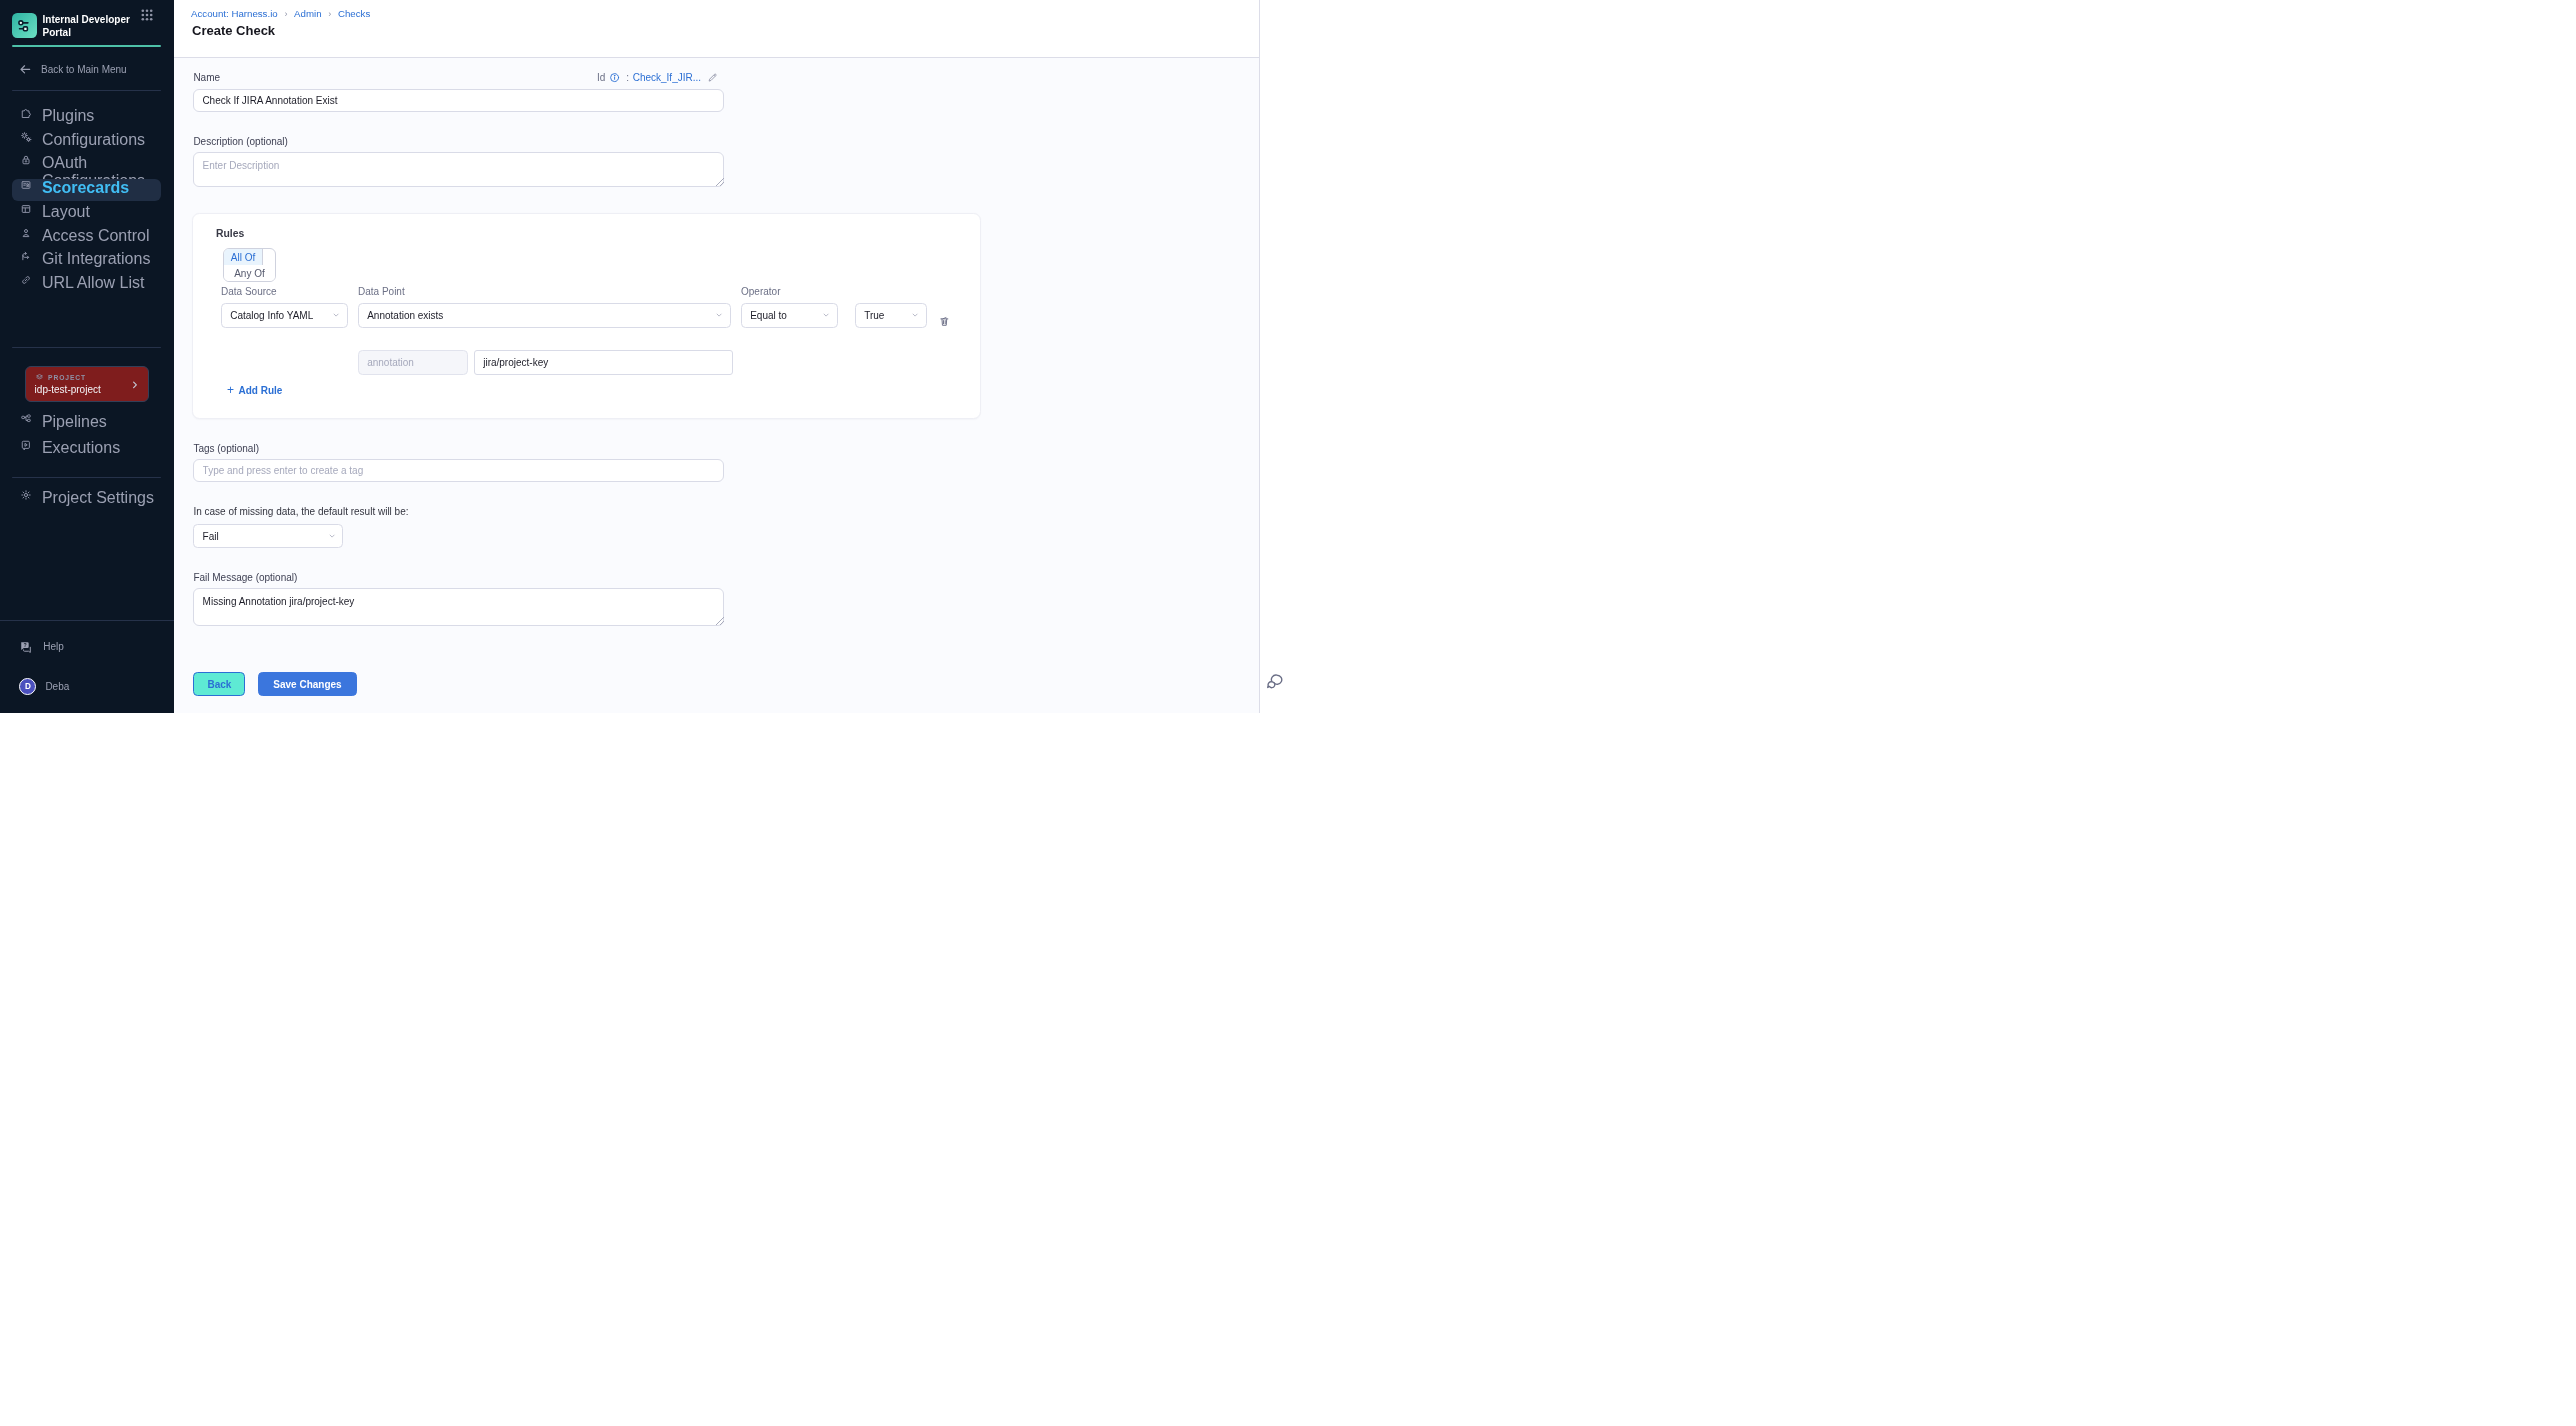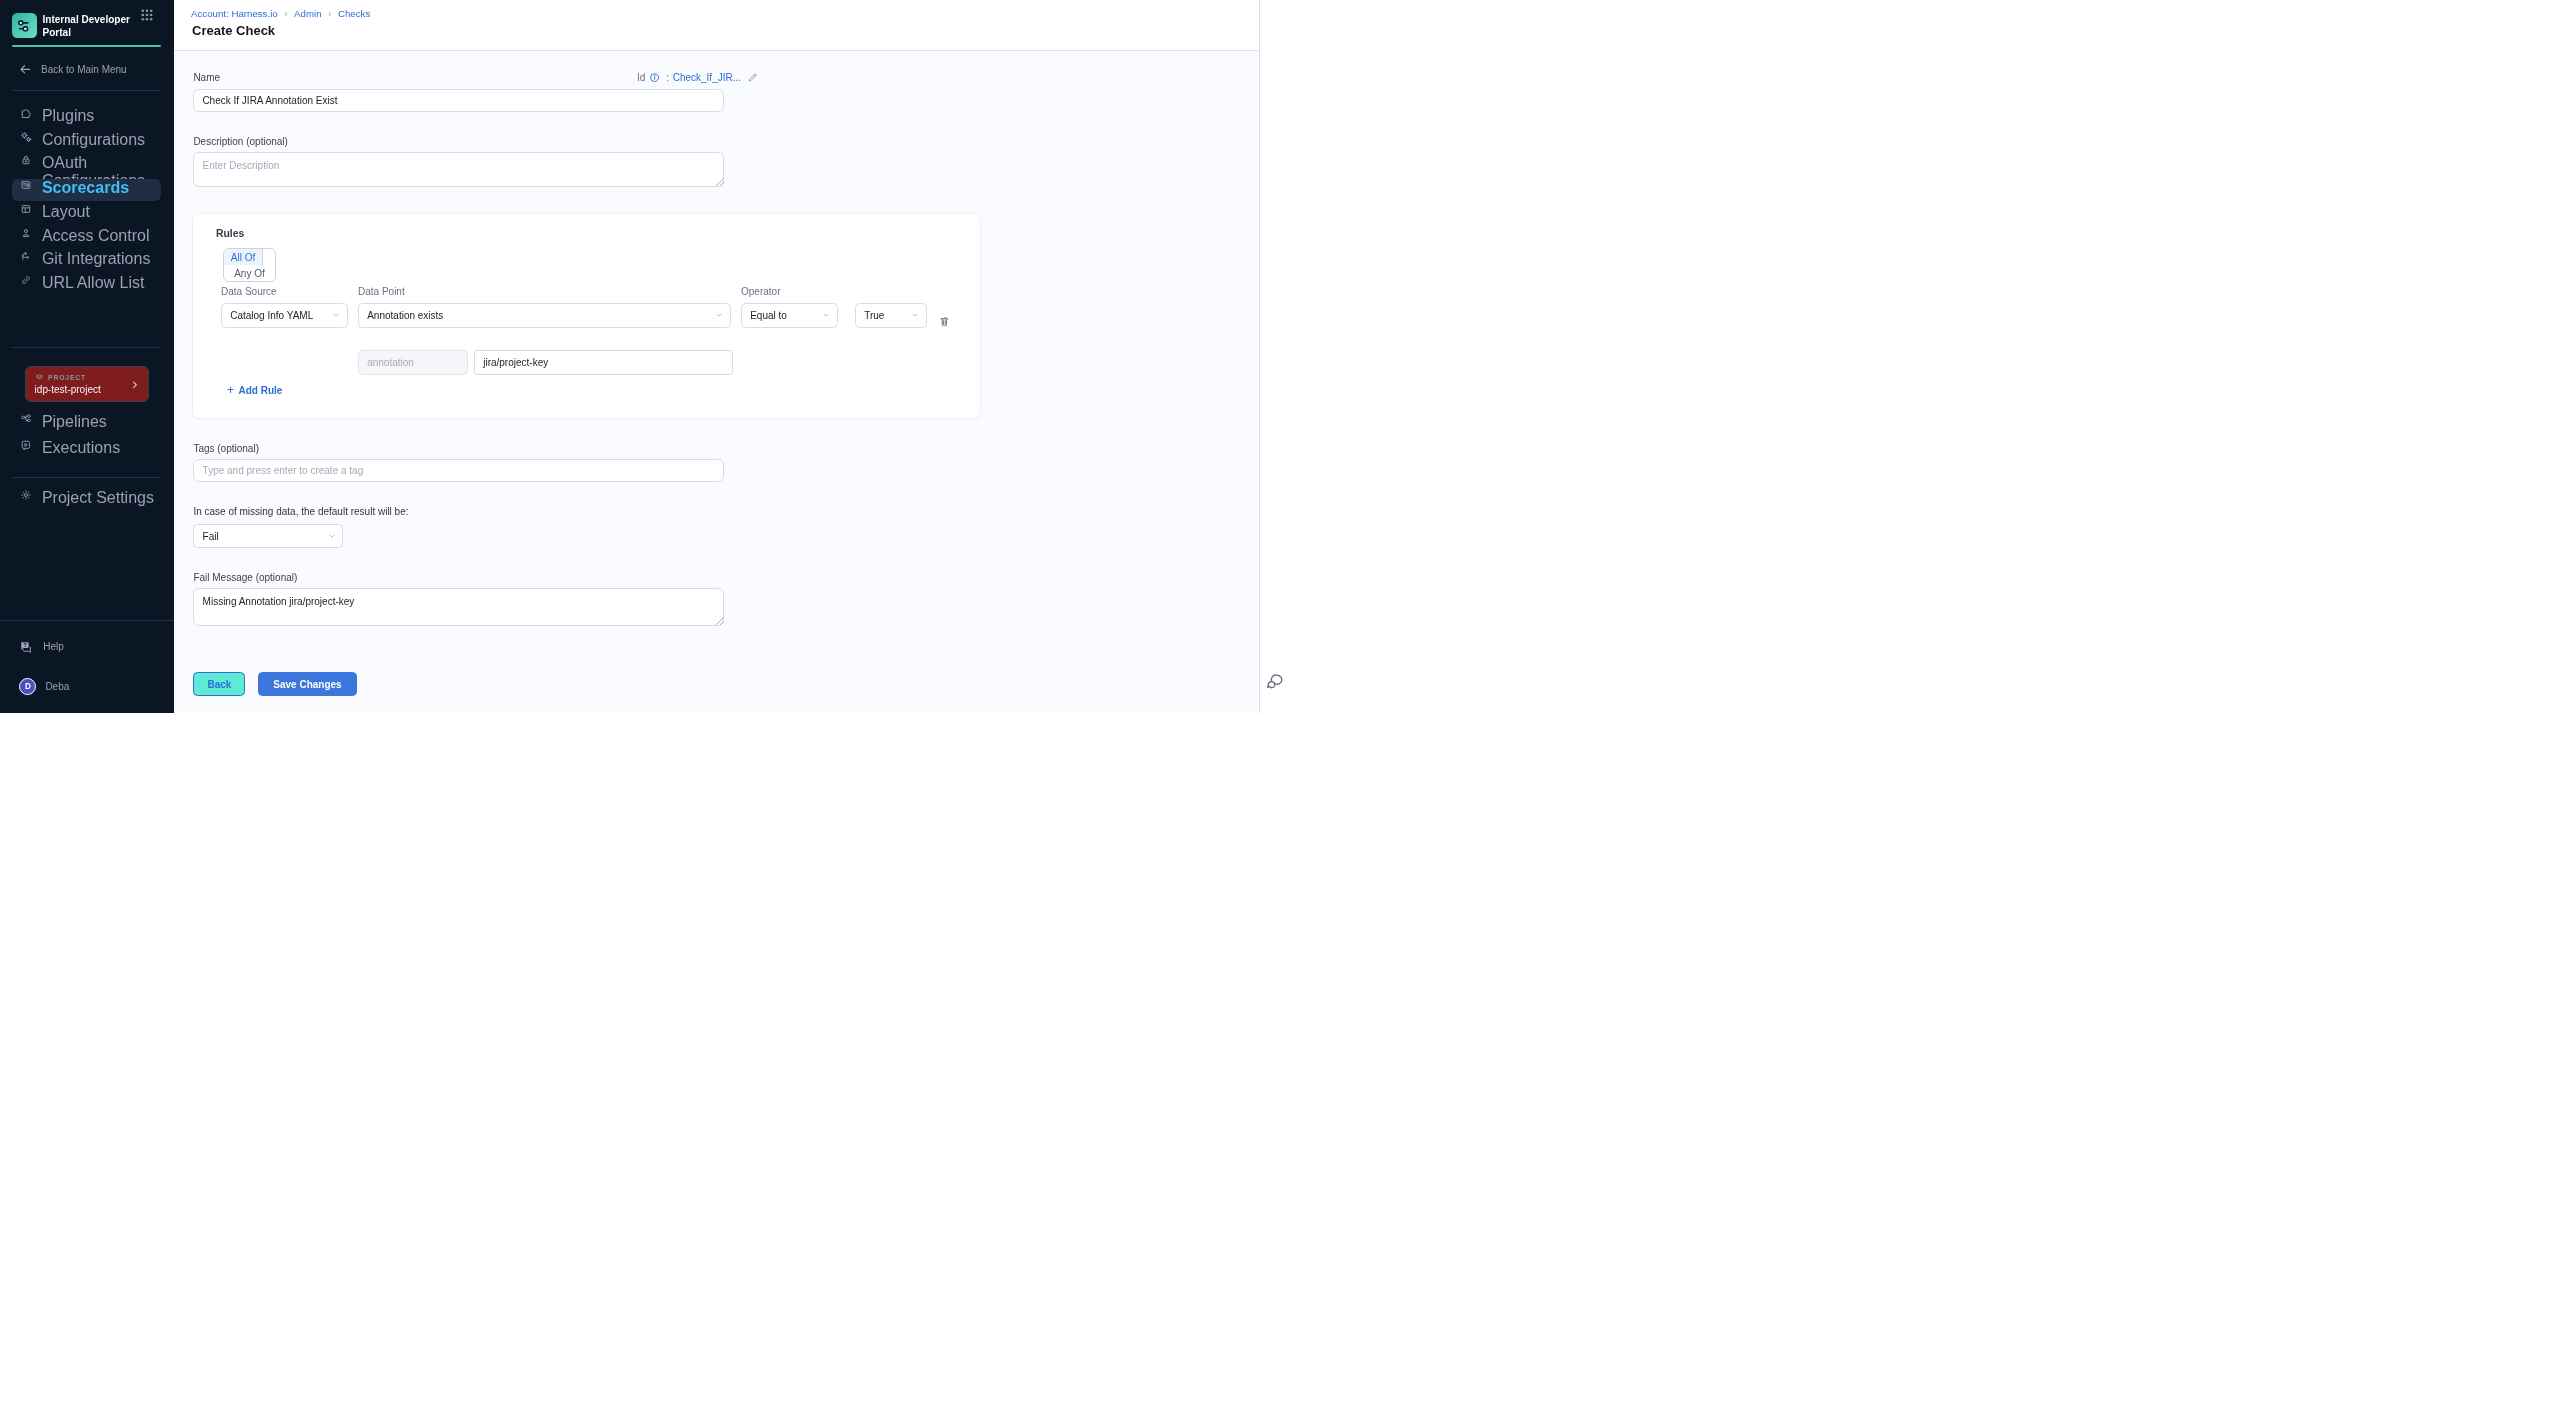--- a/index.html
+++ b/index.html
@@ -25,38 +25,38 @@
   .proj-row1 { display:flex; align-items:center; margin:6px 0 0 9px; color:#8E93A8; }
   .proj-label { font-size:6.7px; font-weight:700; letter-spacing:0.9px; margin-left:4.5px; }
   .proj-name { margin:2.2px 0 0 9px; color:#F4F5F8; font-size:10px; }
   .proj-chevron { position:absolute; right:7.5px; top:12.7px; color:#C3C7D4; }
   .user-row { position:absolute; left:19.4px; display:flex; align-items:center; color:#9BA0B2; font-size:10px; cursor:pointer; }
   .user-row .uicon { margin-right:10.4px; color:#8E93A8; }
   .avatar { width:17px; height:17px; border-radius:50%; background:#4B50BE; border:1.1px solid #fff; color:#fff; font-size:8.2px; font-weight:700; display:flex; align-items:center; justify-content:center; margin-right:9px; }
 
   
   .main { position:absolute; left:174px; top:0; width:1085px; height:713px; background:#FAFBFE; }
-  .main-header { position:absolute; left:0; top:0; width:100%; height:51px; background:#fff; border-bottom:0.7px solid #DCDDE8; }
+  .main-header { position:absolute; left:0; top:0; width:100%; height:58px; background:#fff; border-bottom:0.7px solid #DCDDE8; }
   .breadcrumb { position:absolute; left:17px; top:8.2px; display:flex; align-items:center; font-size:9.7px; }
   .crumb { color:#2B6FD4; cursor:pointer; }
   .crumb-sep { color:#8E93A8; margin:0 6.7px; font-size:9px; }
   .page-title { position:absolute; left:18px; top:23px; font-size:13px; font-weight:700; color:#17171F; }
   .content { position:absolute; left:0; top:53px; width:100%; height:660px; }
 
   .flabel { position:absolute; font-size:10px; color:#3F4154; font-weight:500; }
   .sublabel { position:absolute; font-size:10px; color:#6C7086; }
   .tinput { position:absolute; height:23px; background:#fff; border:0.7px solid #D9DBE7; border-radius:6px; font-family:"Liberation Sans",sans-serif; font-size:10px; color:#1D1D28; padding:0 8.2px; outline:none; }
   .tinput::placeholder, textarea::placeholder { color:#A6A9BC; }
   textarea.tarea { position:absolute; background:#fff; border:0.7px solid #D9DBE7; border-radius:6px; font-family:"Liberation Sans",sans-serif; font-size:10px; color:#1D1D28; padding:6.7px 8.2px; resize:none; outline:none; }
   .grip { position:absolute; width:7.5px; height:7.5px; background:
       linear-gradient(135deg, transparent 46%, #A9ACBD 46% 54%, transparent 54% 72%, #A9ACBD 72% 80%, transparent 80%); }
   .selectbox { position:absolute; height:24.6px; background:#fff; border:0.7px solid #D9DBE7; border-radius:4.5px; display:flex; align-items:center; font-size:10px; color:#1D1D28; padding:0 8.2px; cursor:pointer; }
   .selectbox .chev { position:absolute; right:6.7px; color:#A9ACBD; }
   .id-row { position:absolute; top:19.4px; display:flex; align-items:center; font-size:10px; }
-  .id-label { color:#6C7086;margin-left:40px; }
+  .id-label { color:#6C7086; }
   .id-colon { color:#6C7086; margin:0 3.7px 0 6px; }
   .id-value { color:#2B6FD4; cursor:pointer; }
   .rules-card { position:absolute; left:18px; top:160px; width:789px; height:206px; background:#fff; border:0.7px solid #EEEFF5; border-radius:7.5px; box-shadow:0 0.7px 1.5px rgba(40,41,61,.03); }
   .rules-title { position:absolute; left:23px; top:14px; font-size:10.4px; font-weight:700; color:#383946; }
   .segment { position:absolute; left:30px; top:34px; height:34px; display:flex; border:0.7px solid #CFD2DE; border-radius:6px; overflow:hidden;flex-direction:column; }
   .seg-btn { height:100%; display:flex; align-items:center; justify-content:center; font-size:10px; cursor:pointer; background:#fff; color:#55596D; }
   .seg-btn.sel { background:#E9F4FD; color:#2B6FD4; border-right:0.7px solid #CFD2DE; }
   .dis-input { background:#F5F6FA !important; border-color:#E1E3ED !important; }
   .trash-btn { position:absolute; left:745px; top:101px; color:#6A6E86; cursor:pointer; }
   .add-rule { position:absolute; left:34px; top:170px; display:flex; align-items:center; color:#2B6FD4; font-size:10px; font-weight:700; cursor:pointer; }

